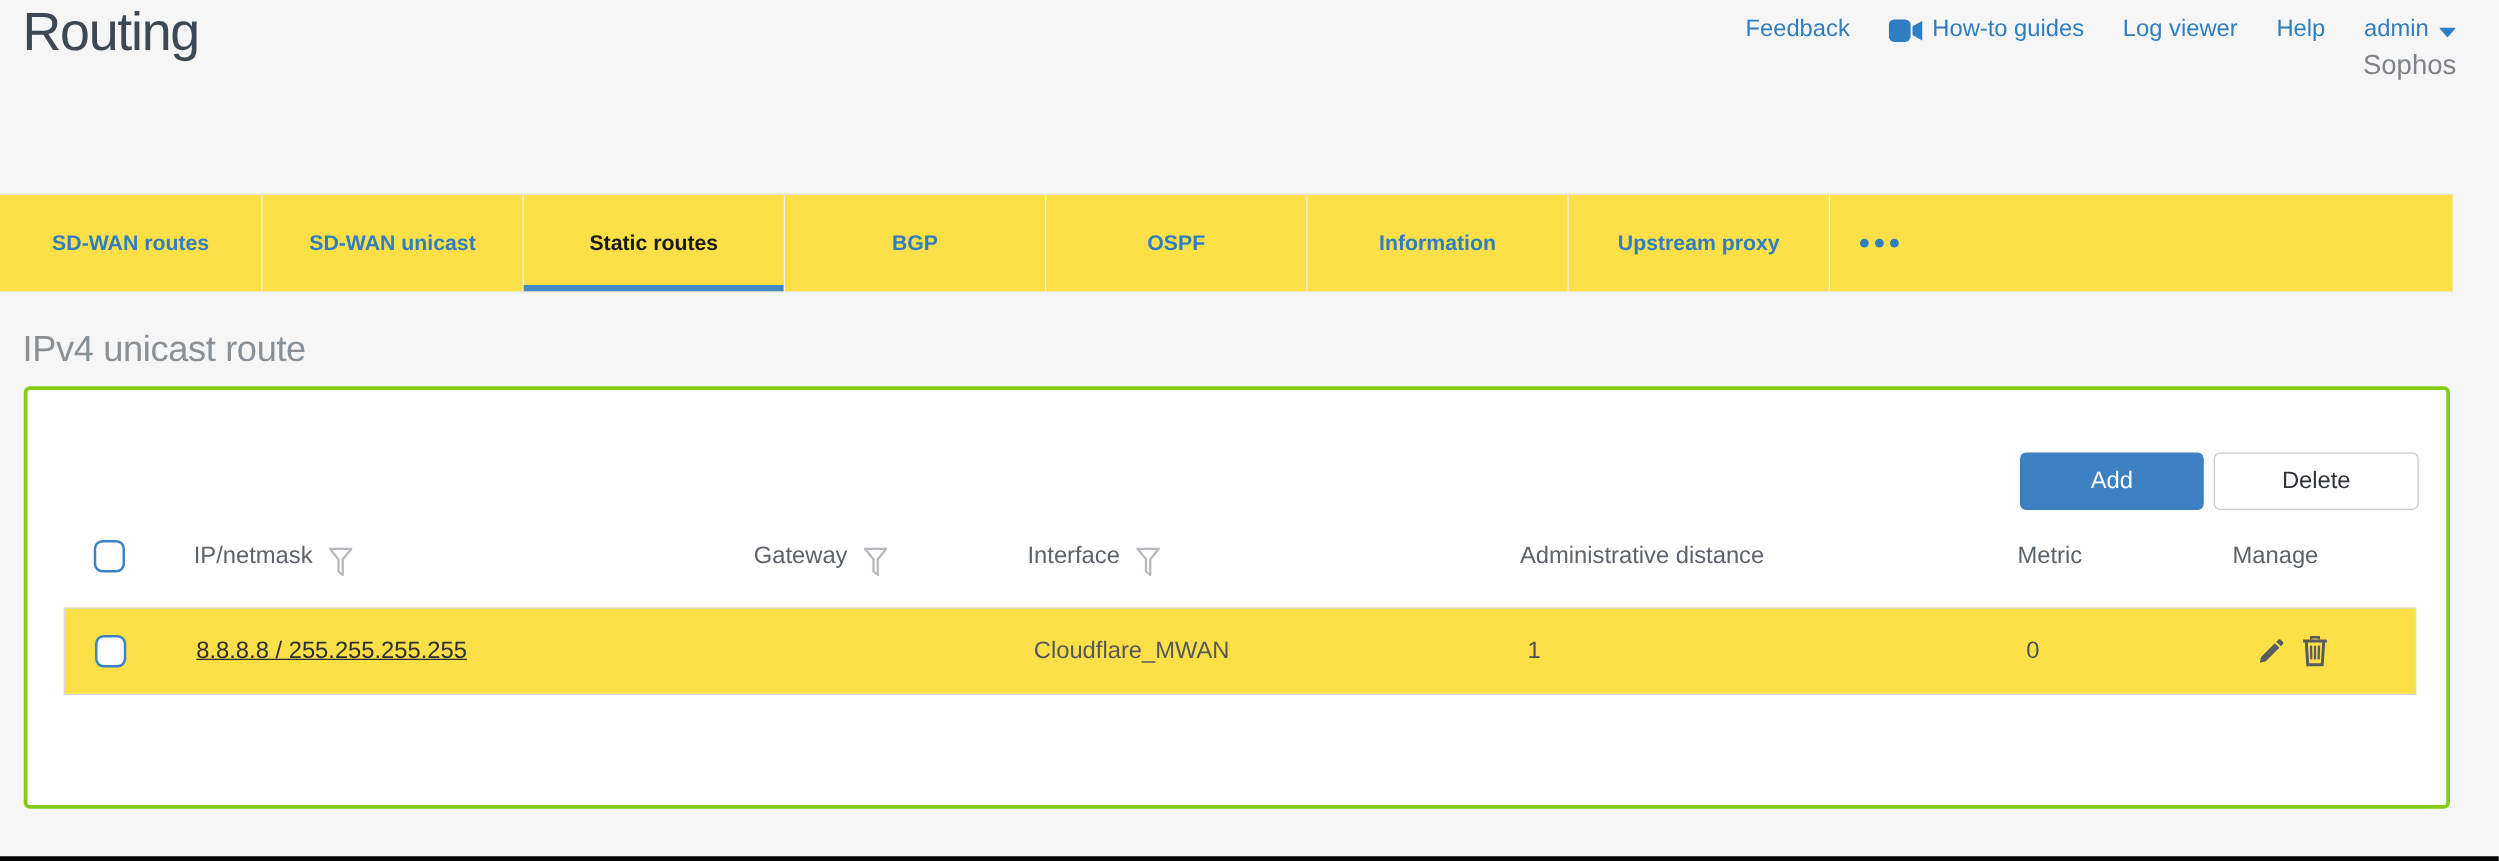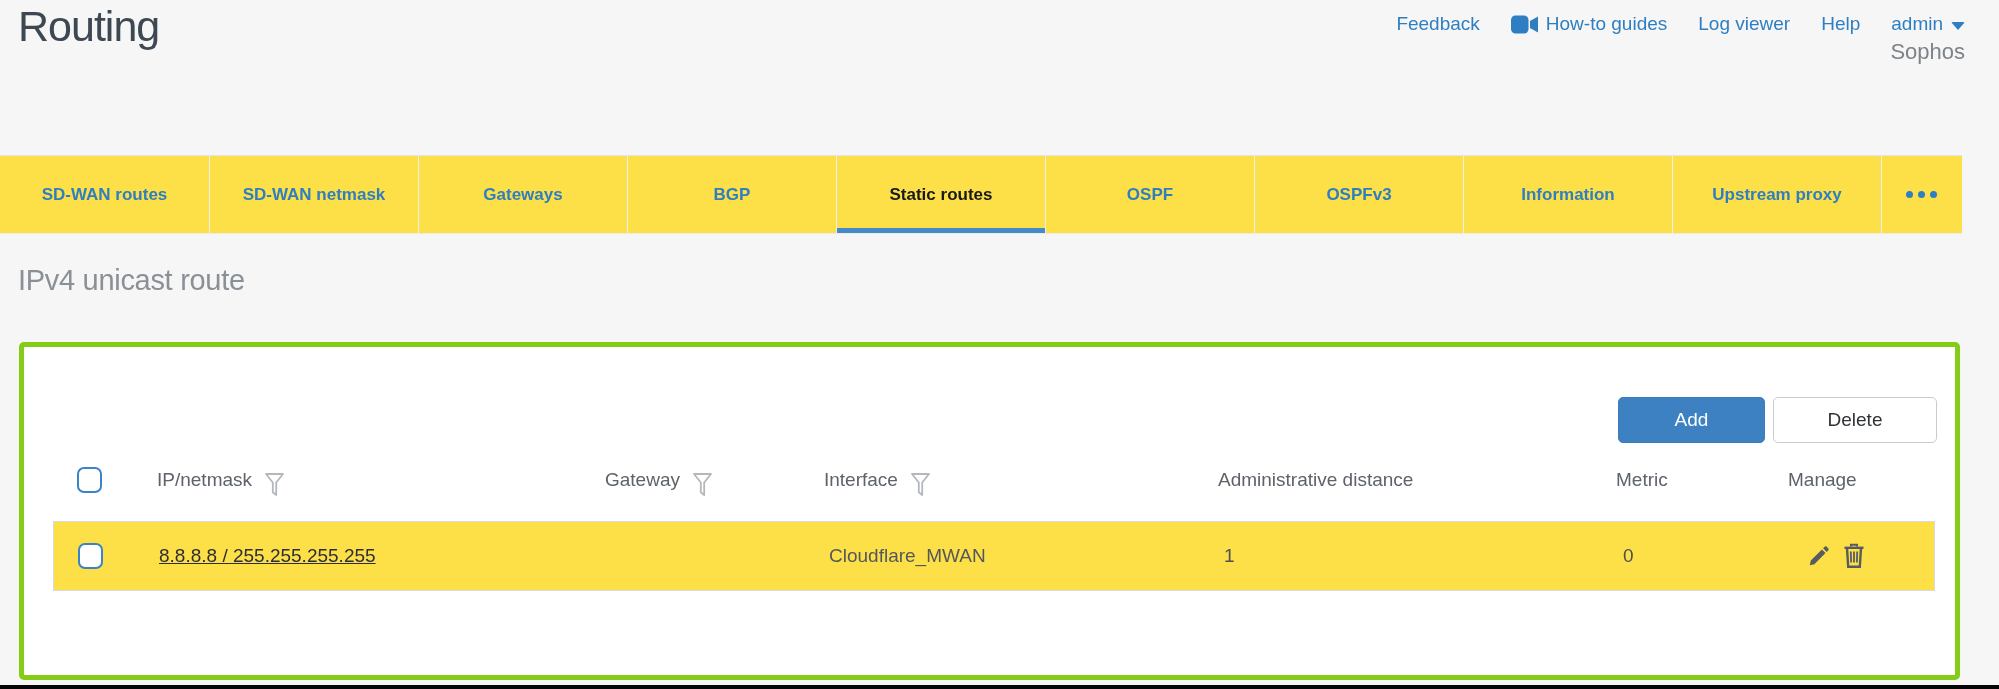--- a/index.html
+++ b/index.html
@@ -56,23 +56,23 @@
   }
   .tab.overflow { width:80px; }
   .dots { display:flex; gap:5px; }
   .dots span { width:7px; height:7px; border-radius:50%; background:#2e7ec1; }
   
   .section-heading {
     position:absolute; left:18px; top:264px;
     font-size:29px; font-weight:400; color:#899096; letter-spacing:-0.3px;
   }
   .card {
-    position:absolute; left:19px; top:342px;
+    position:absolute; left:19px; top:309px;
     width:1941px; height:338px;
-    background:#fff; border:5px solid #84cc16; border-radius:5px;
+    background:#fff; border:3px solid #84cc16; border-radius:5px;
   }
   
   .btn {
     position:absolute; top:50px; height:46px;
     border-radius:5px; font-size:19px;
     display:flex; align-items:center; justify-content:center;
     cursor:pointer; font-family:"Liberation Sans", sans-serif;
   }
   .btn-add { left:1594px; width:147px; background:#3d81c3; border:1px solid #3a7dbf; color:#fff; }
   .btn-delete { left:1749px; width:164px; background:#fff; border:1px solid #c9cbce; color:#2f3337; }
@@ -135,26 +135,24 @@
       <span>admin</span>
       <span class="caret"></span>
     </span>
   </div>
 
   <div class="brand">Sophos</div>
 </div>
 
 <div class="tab-bar">
   <div class="tab">SD-WAN routes</div>
-  <div class="tab">SD-WAN netmask</div>
-  <div class="tab">Gateways</div>
+  <div class="tab">SD-WAN unicast</div>
+  <div class="tab active">Static routes</div>
   <div class="tab">BGP</div>
-  <div class="tab active">Static routes</div>
   <div class="tab">OSPF</div>
-  <div class="tab">OSPFv3</div>
   <div class="tab">Information</div>
   <div class="tab">Upstream proxy</div>
   <div class="tab overflow">
     <span class="dots">
         <span></span>
         <span></span>
         <span></span>
       </span>
   </div>
 </div>

